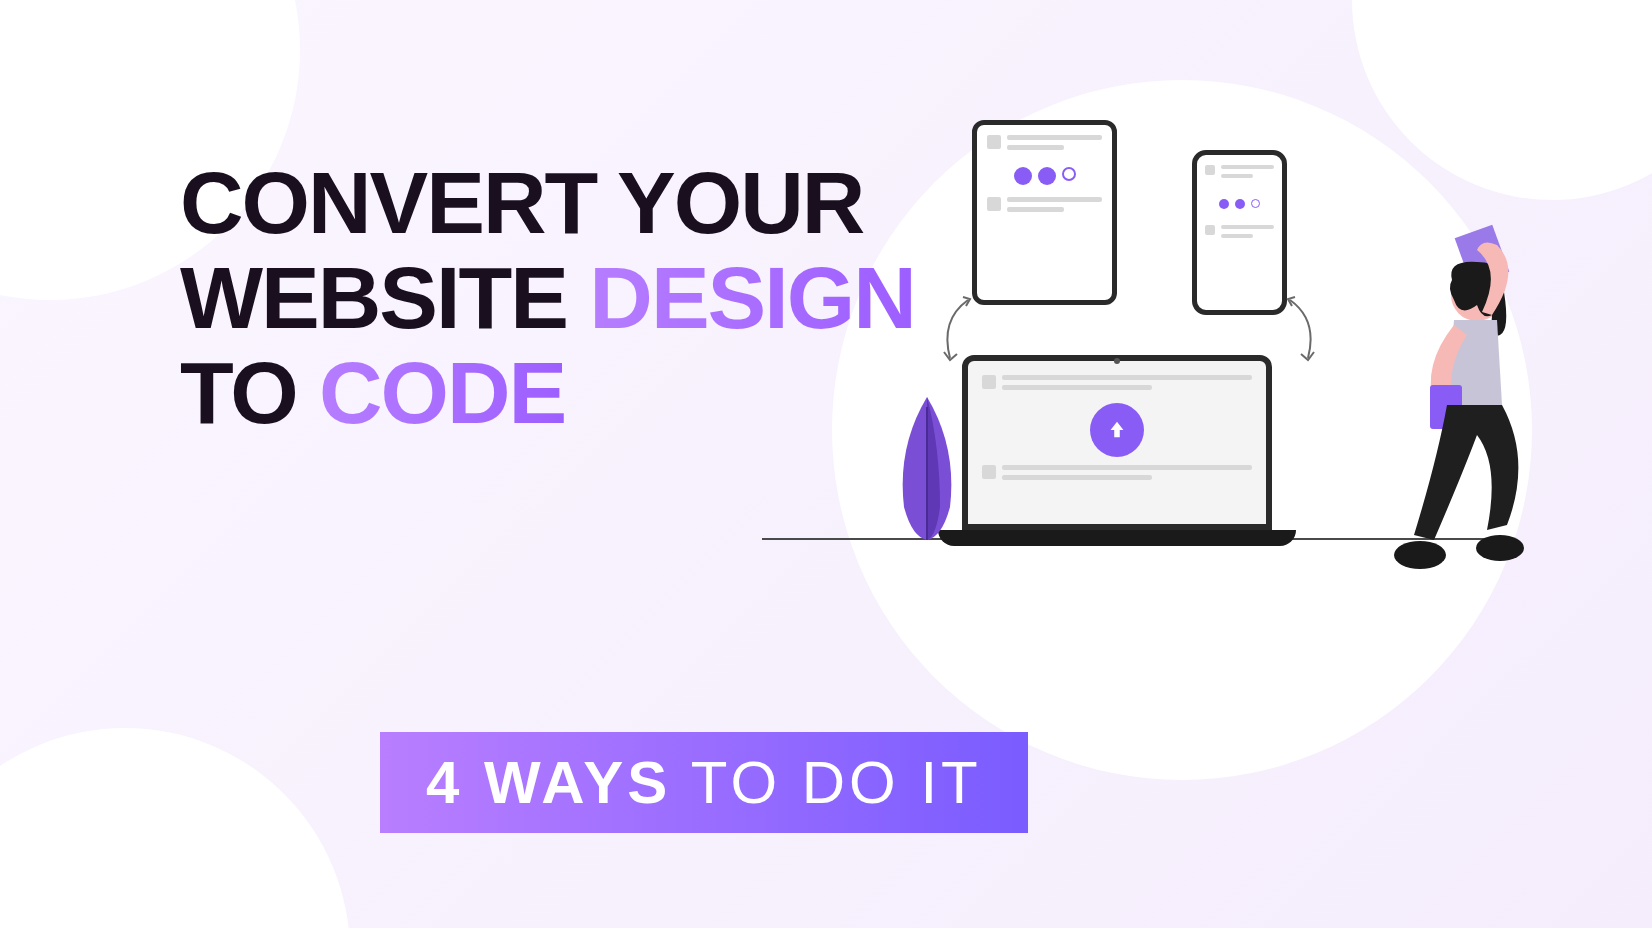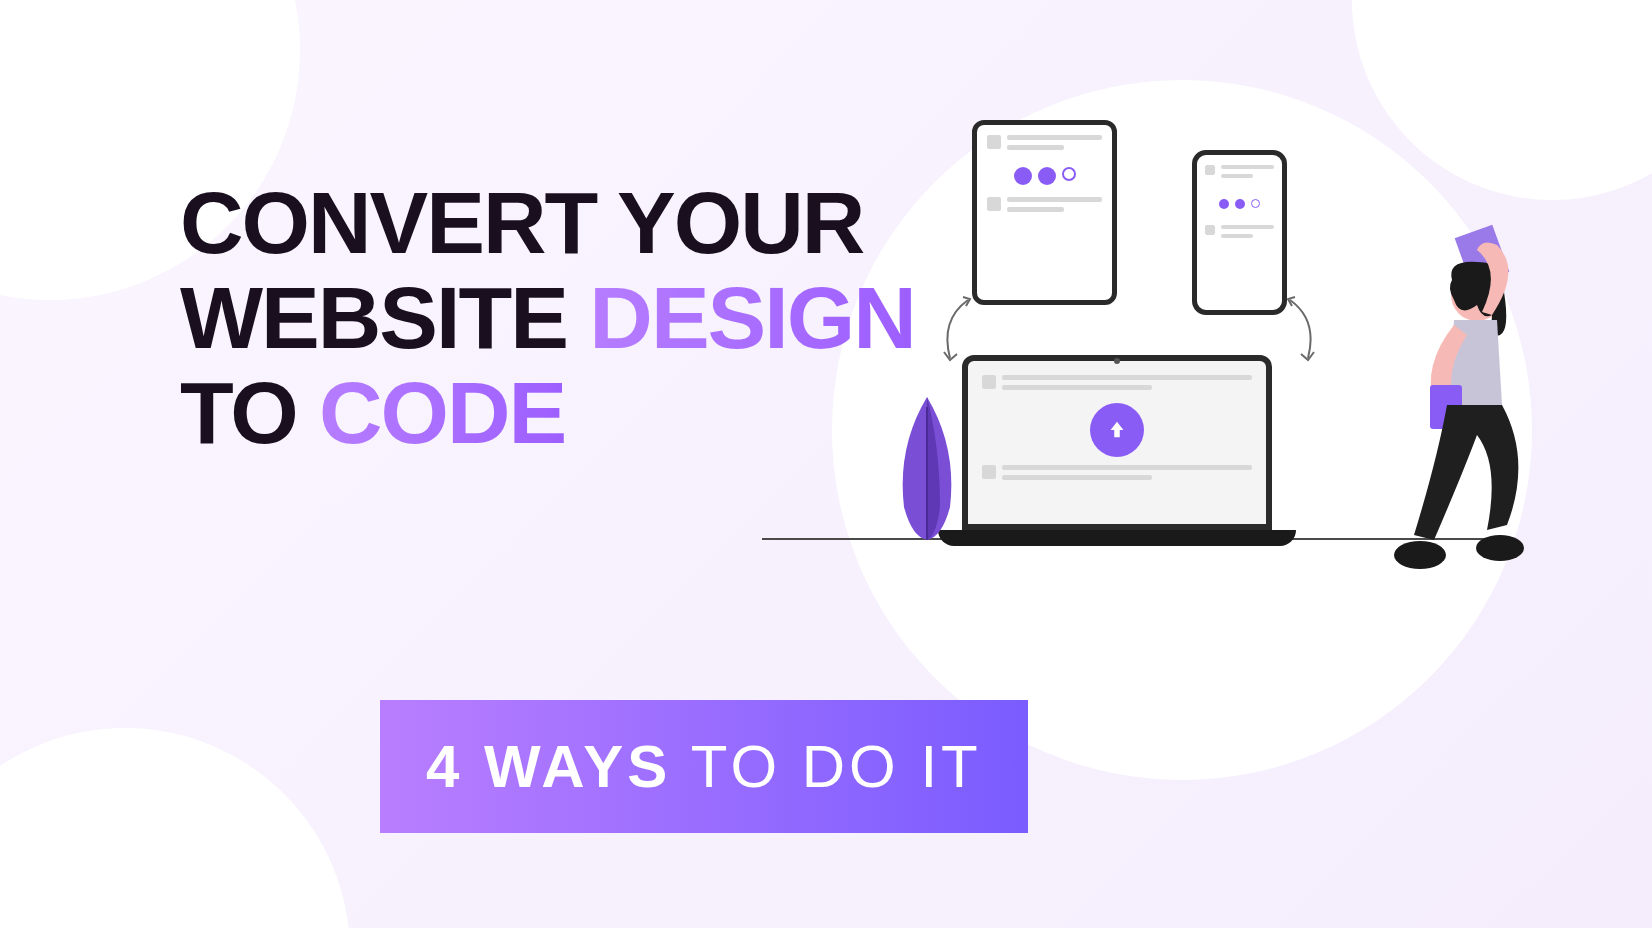--- a/index.html
+++ b/index.html
@@ -54,37 +54,36 @@
 .headline {
   position: absolute;
   left: 180px;
   top: 155px;
   font-size: 88px;
   font-weight: 900;
   line-height: 1.08;
   letter-spacing: -2px;
   text-transform: uppercase;
   color: #1a0f1f;
-  margin-top: 20px;
 }
 .headline .accent {
   background: linear-gradient(90deg, #b67dff 0%, #9d5eff 100%);
   -webkit-background-clip: text;
   background-clip: text;
   -webkit-text-fill-color: transparent;
   color: #9d5eff;
 }
 
 
 .banner {
   position: absolute;
   left: 380px;
   bottom: 95px;
   background: linear-gradient(90deg, #b97eff 0%, #7a5cff 100%);
-  padding: 32px 46px;
+  padding: 16px 46px;
   color: #ffffff;
   font-size: 60px;
   font-weight: 300;
   letter-spacing: 4px;
   text-transform: uppercase;
 }
 .banner .bold { font-weight: 900; }
 
 
 .illustration {

